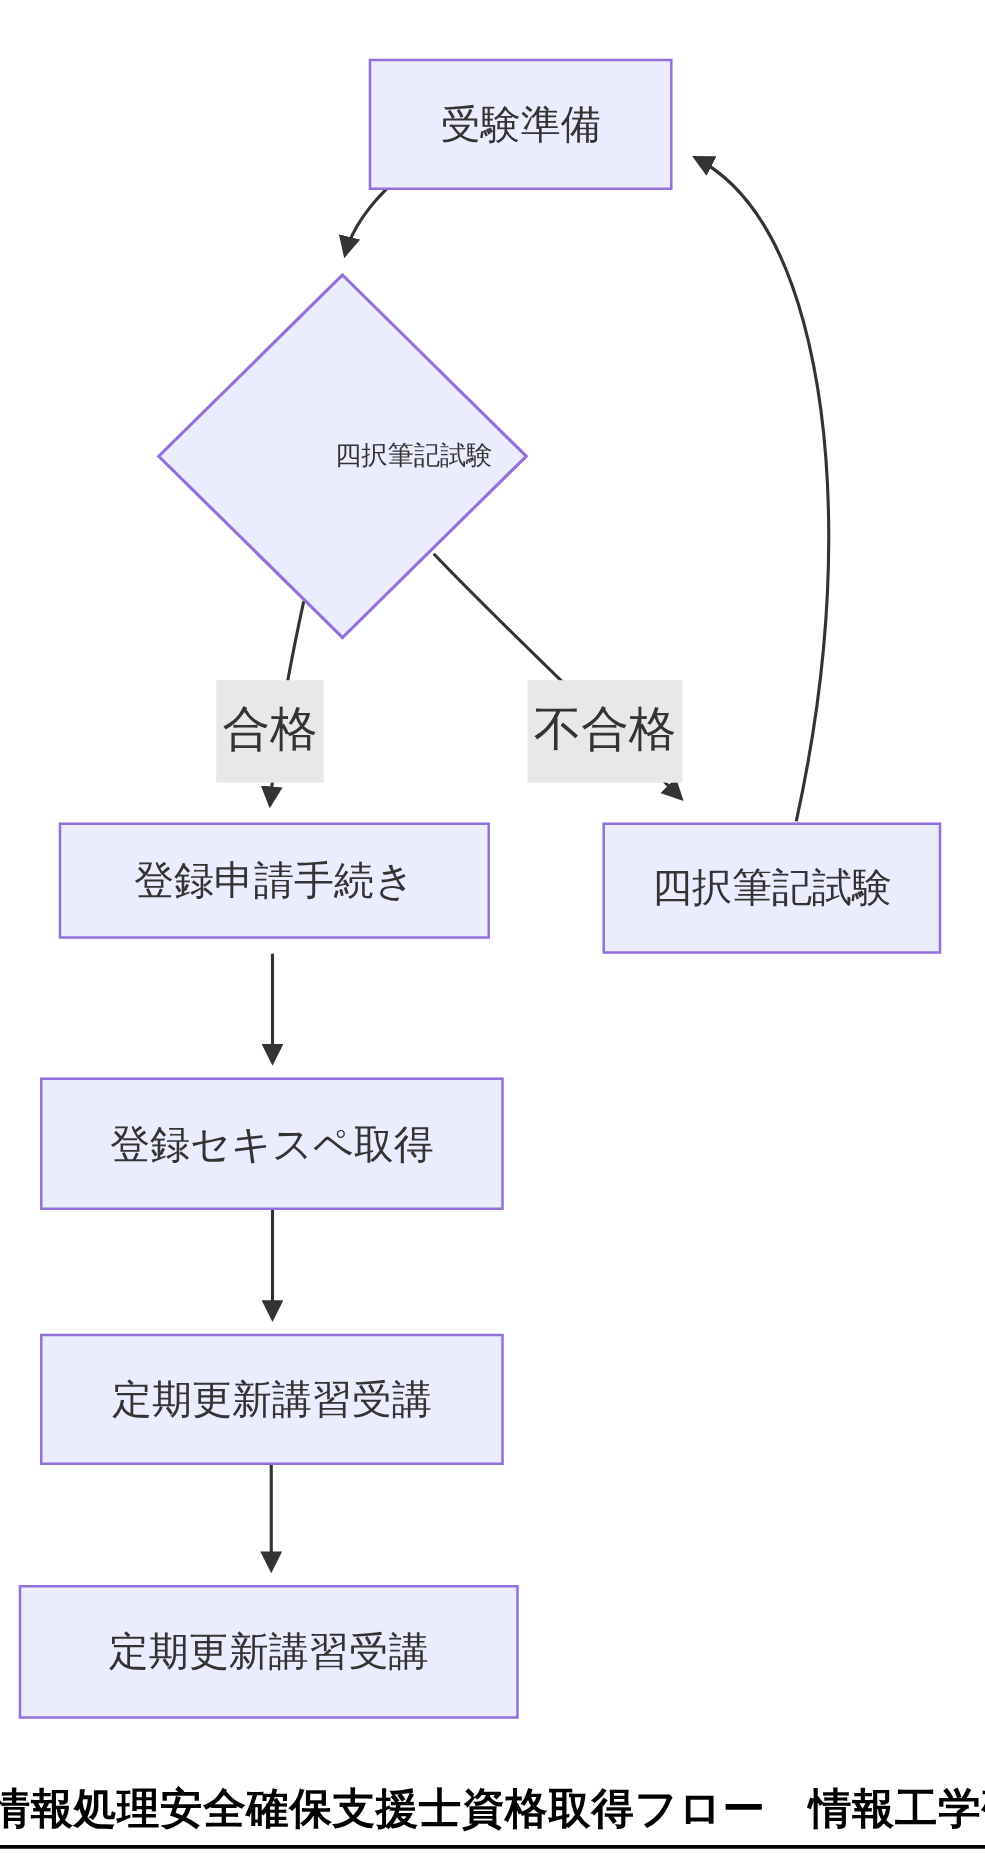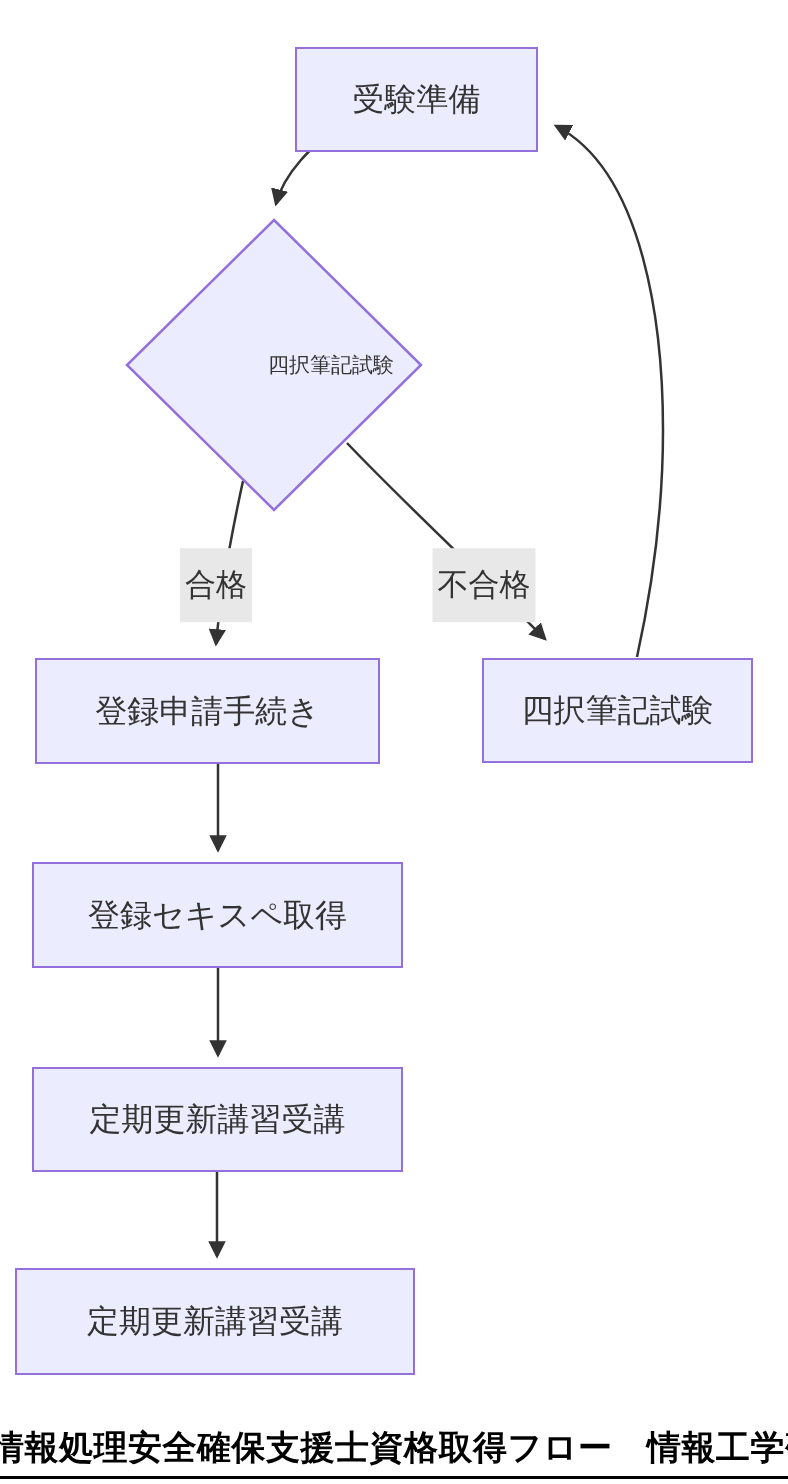--- a/index.html
+++ b/index.html
@@ -38,21 +38,21 @@
     color:var(--text);
     font-size:21px;line-height:32px;
     text-align:right;
     white-space:nowrap;
   }
   .edge-label{
     position:absolute;z-index:3;
     transform:translate(-50%,-50%);
     background:var(--edge-label-bg);
     color:var(--text);
-    font-size:31px;line-height:1.15;
+    font-size:38px;line-height:1.15;
     padding:19px 5px;
     white-space:nowrap;
   }
   .caption{
     position:absolute;z-index:2;
     left:-10px;top:1427px;
     color:var(--caption-text);
     font-size:34px;font-weight:bold;
     line-height:1.2;
     white-space:nowrap;
@@ -93,21 +93,21 @@
 
     <polygon class="diamond" points="274,220 421,365 274,510 127,365"></polygon>
   </svg>
 
   <div class="node" style="left:295px;top:15px;width:243px;height:105px;margin-top:32px;">
     <span>受験準備</span>
   </div>
 
   <div class="diamond-label" style="left:154px;top:349px;width:240px;">四択筆記試験</div>
 
-  <div class="node" style="left:35px;top:658px;width:345px;height:106px;">
+  <div class="node" style="left:47px;top:658px;width:345px;height:93px;">
     <span>登録申請手続き</span>
   </div>
 
   <div class="node" style="left:482px;top:658px;width:271px;height:105px;">
     <span>四択筆記試験</span>
   </div>
 
   <div class="node" style="left:32px;top:1067px;width:371px;height:105px;">
     <span>定期更新講習受講</span>
   </div>

